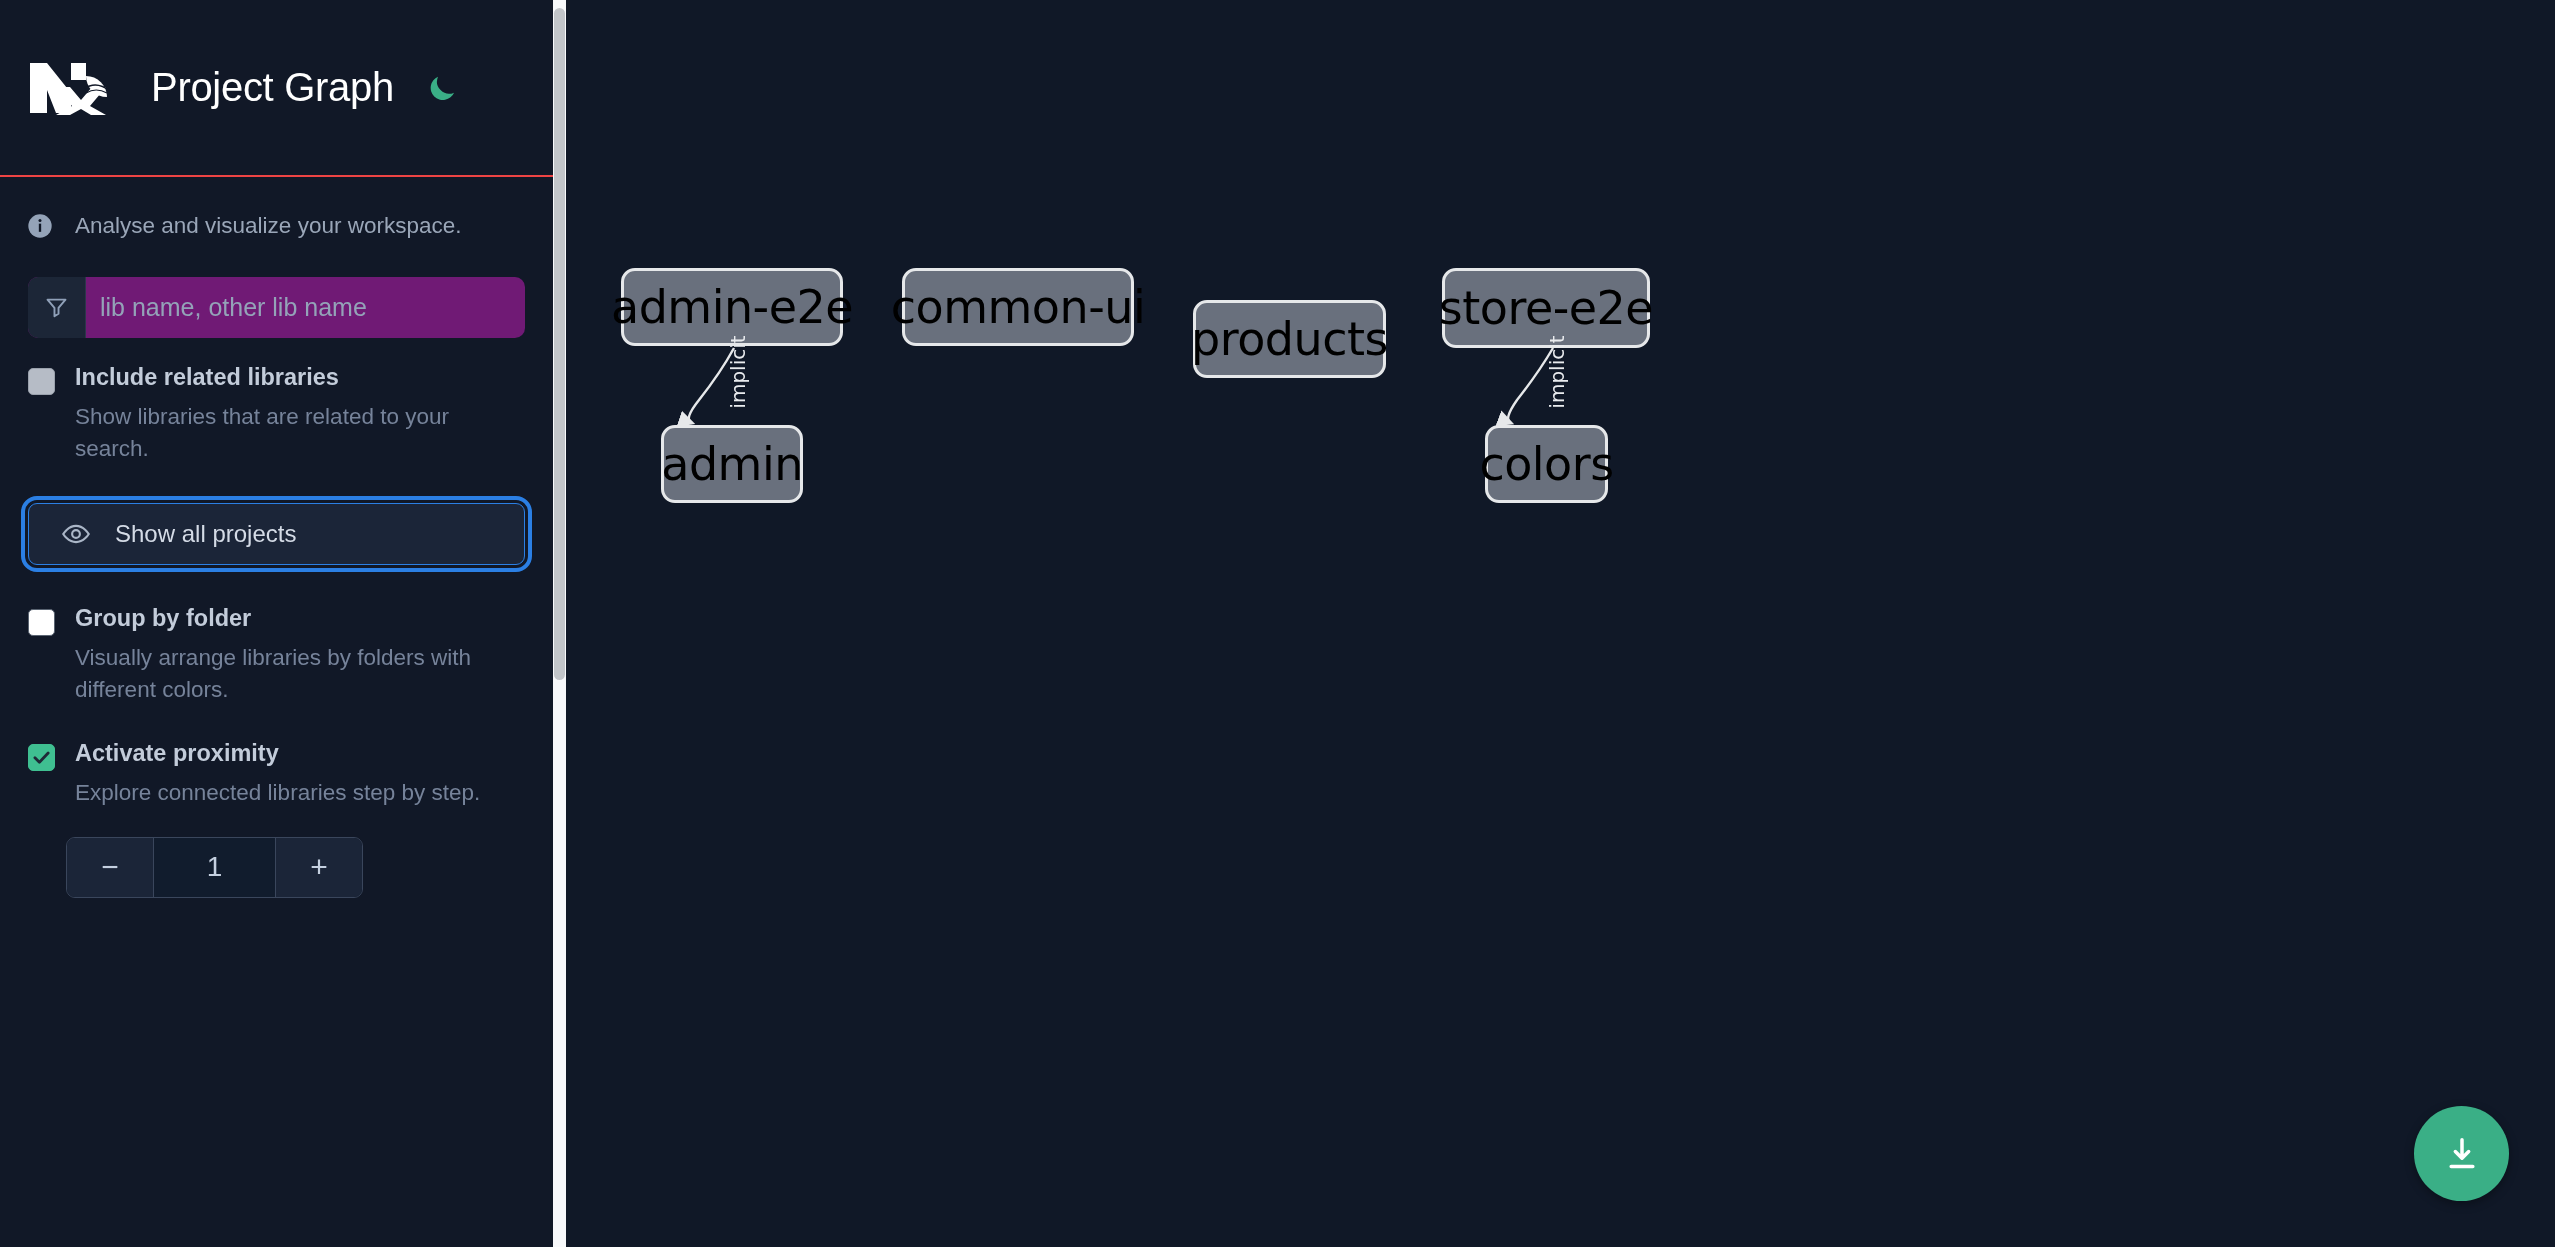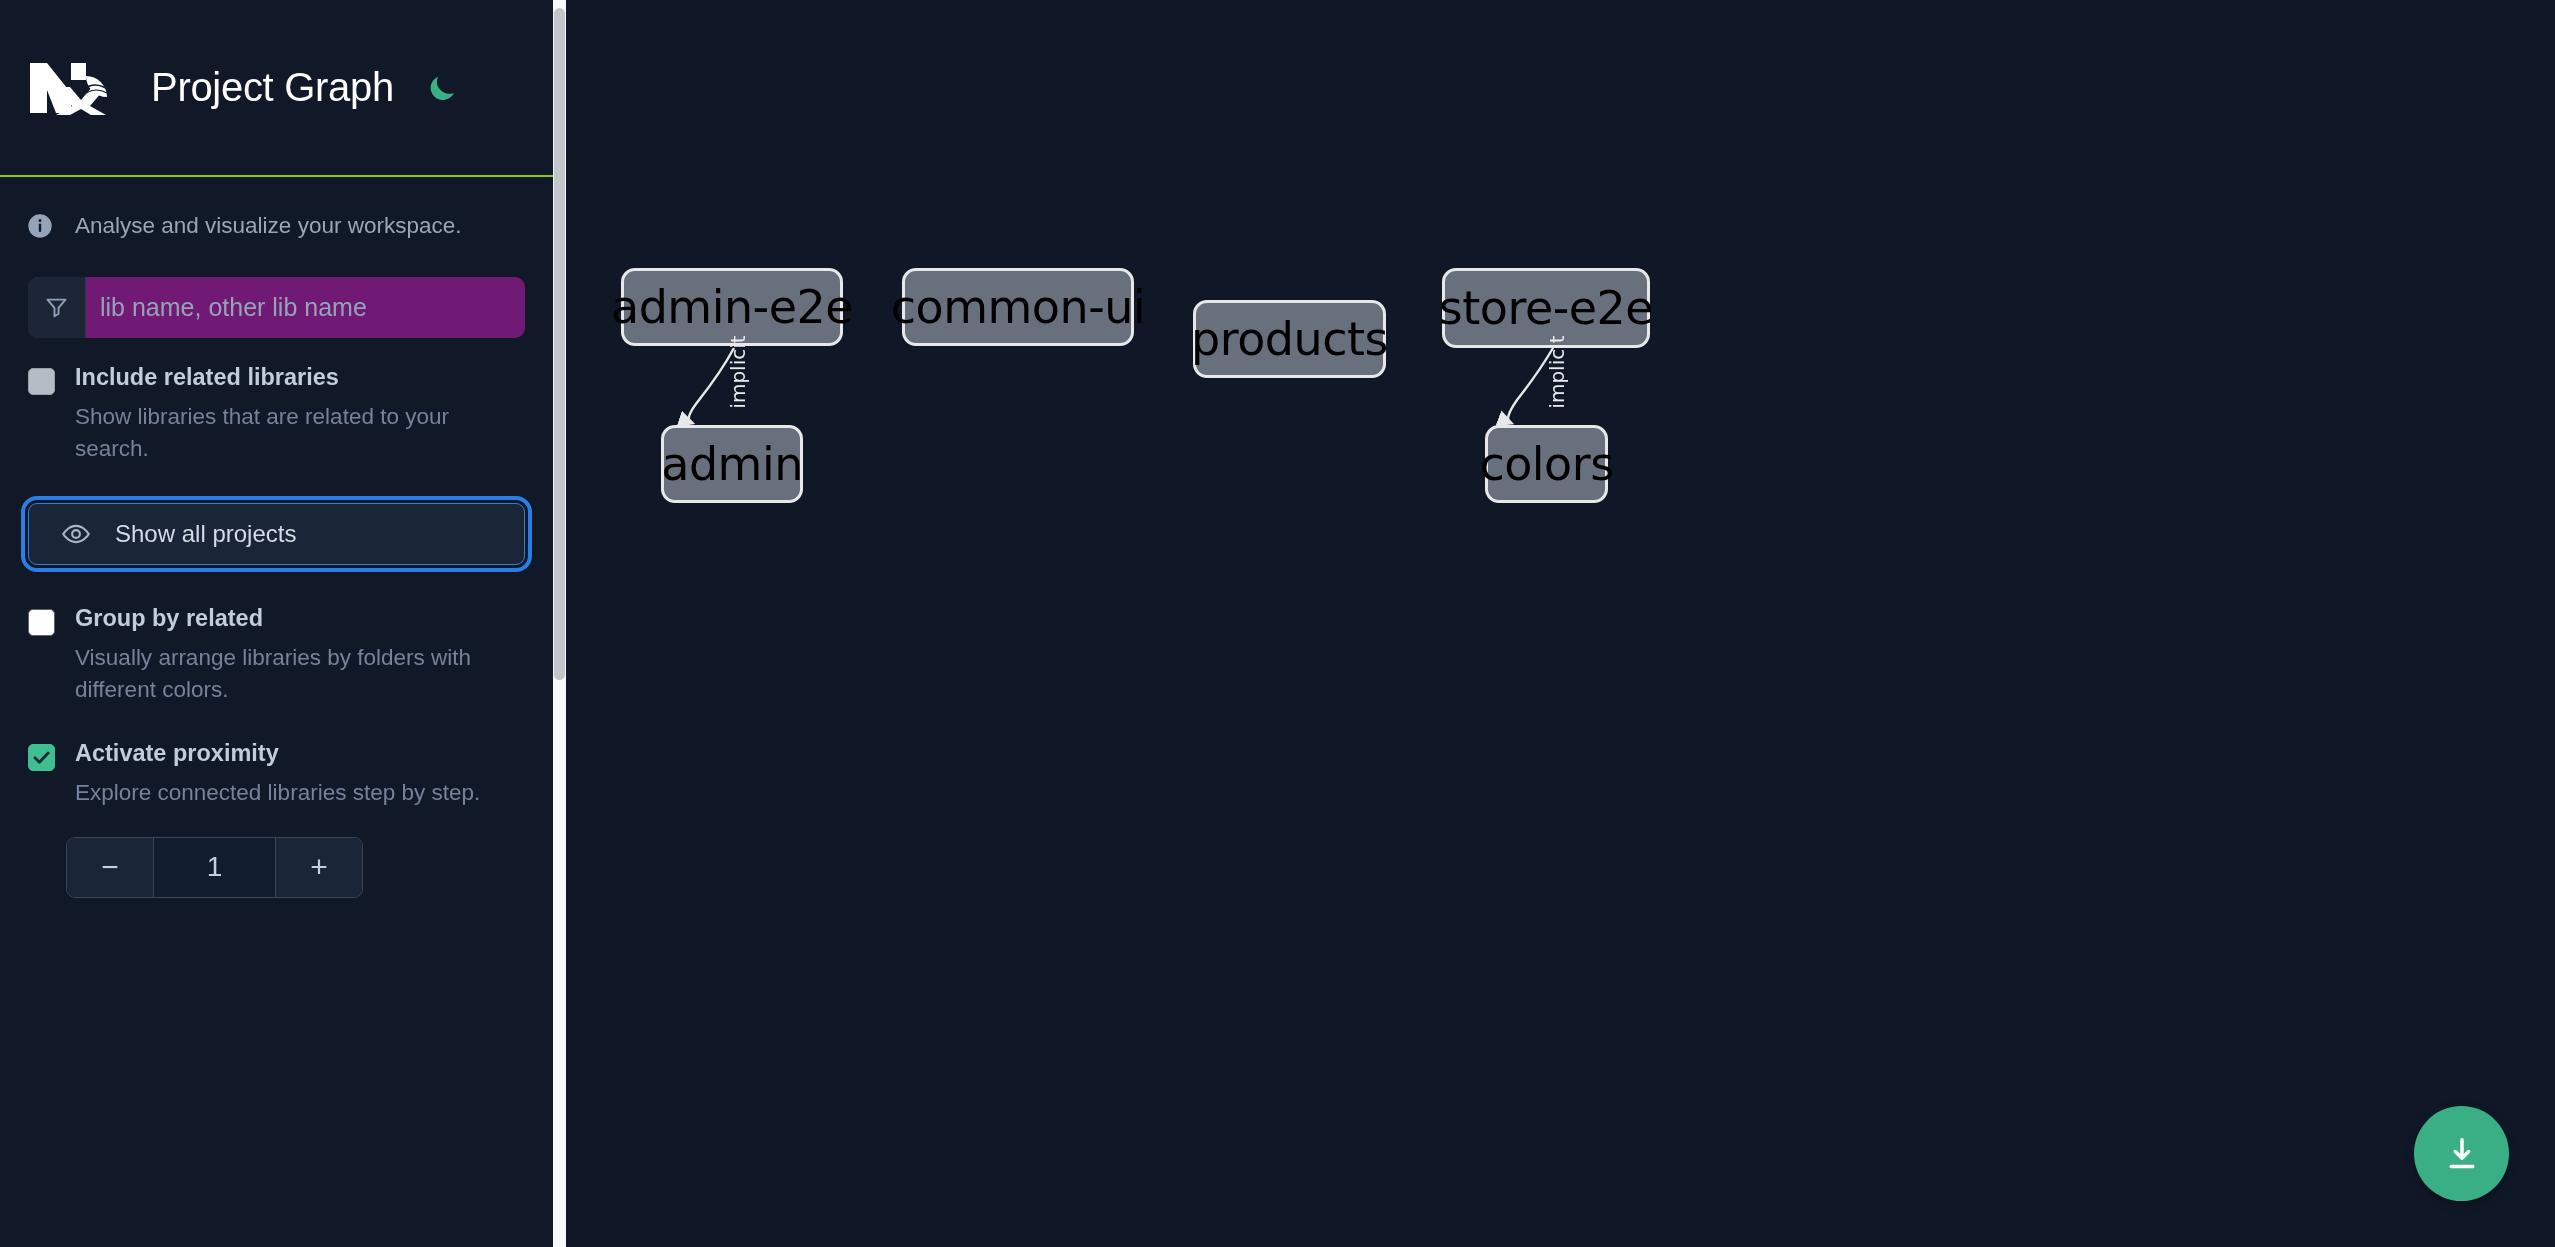--- a/index.html
+++ b/index.html
@@ -16,21 +16,21 @@
     position: relative;
     width: 553px; height: 1247px;
     background: #111827;
     flex: 0 0 553px;
     overflow: hidden;
   }
   .sidebar-header {
     height: 177px;
     display: flex; align-items: center;
     padding-left: 26px;
-    border-bottom: 2px solid #84cc16;
+    border-bottom: 2px solid #ef4444;
   }
   .nx-logo { width: 96px; height: 62px; flex: 0 0 96px; }
   .app-title {
     color: #ffffff;
     font-size: 40px;
     font-weight: 400;
     margin-left: 29px;
     letter-spacing: -0.3px;
     white-space: nowrap;
   }
@@ -289,21 +289,21 @@
             <circle cx="12" cy="12" r="3.1" fill="none" stroke="#aab6c7" stroke-width="1.7"></circle>
           </svg>
         </span>
         <span class="gbtn-label">Show all projects</span>
       </div>
     </div>
 
     <div class="check-block" style="padding-top:40px">
       <div class="check-row">
         <span class="cb cb-empty"></span>
-        <span class="check-label">Group by related</span>
+        <span class="check-label">Group by folder</span>
       </div>
       <div class="check-desc">Visually arrange libraries by folders with different colors.</div>
     </div>
 
     <div class="check-block" style="padding-top:34px">
       <div class="check-row">
         <span class="cb cb-checked">
           <svg viewBox="0 0 24 24" width="21" height="21" aria-hidden="true">
             <path fill="none" stroke="#1f2937" stroke-width="3.2" stroke-linecap="round" stroke-linejoin="round" d="M4.5 12.4 9.6 17.5 19.6 6.8"></path>
           </svg>

